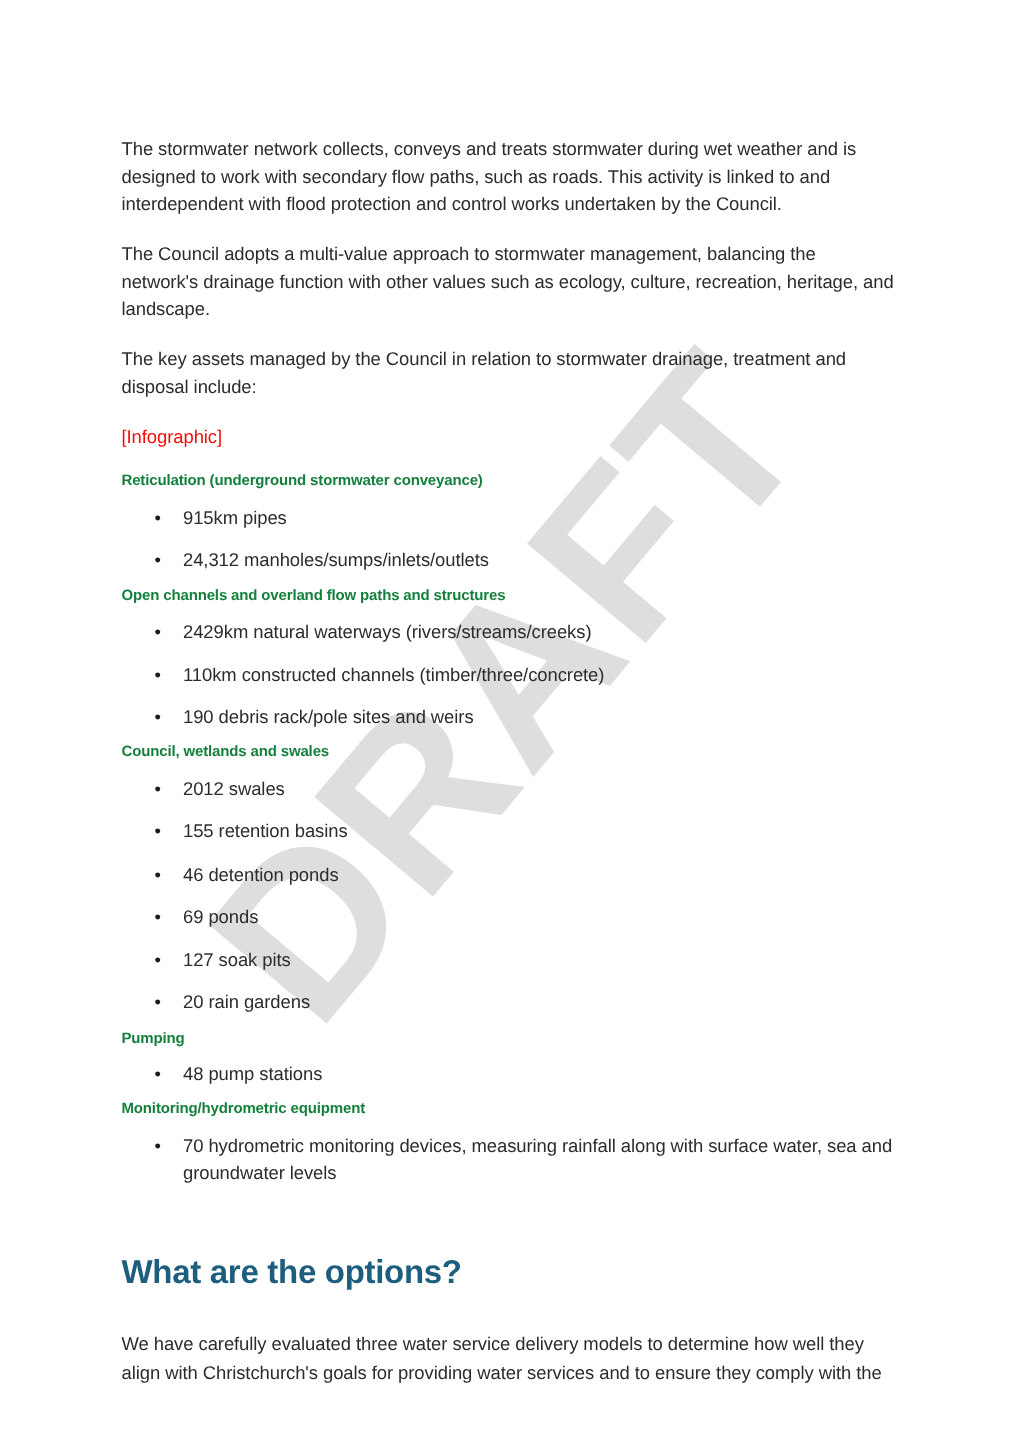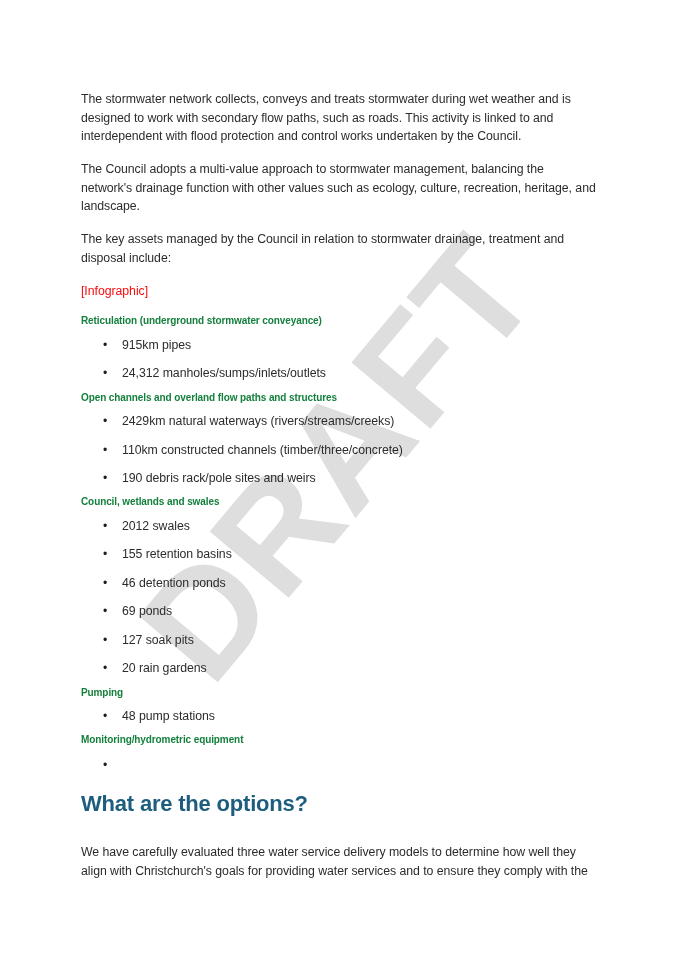--- a/index.html
+++ b/index.html
@@ -196,20 +196,21 @@
       <li>
         <span class="bullet-dot">•</span>
         <span>48 pump stations</span>
       </li>
     </ul>
 
     <h3 class="asset-heading">Monitoring/hydrometric equipment</h3>
     <ul class="asset-list">
       <li>
         <span class="bullet-dot">•</span>
+        <span>70 hydrometric monitoring devices, measuring rainfall along with surface water, sea and groundwater levels</span>
       </li>
     </ul>
 
     <div class="spacer-before-heading"></div>
 
     <h2 class="section-heading">What are the options?</h2>
 
     <div class="spacer-after-heading"></div>
 
     <p class="body-para">We have carefully evaluated three water service delivery models to determine how well they align with Christchurch's goals for providing water services and to ensure they comply with the</p>

